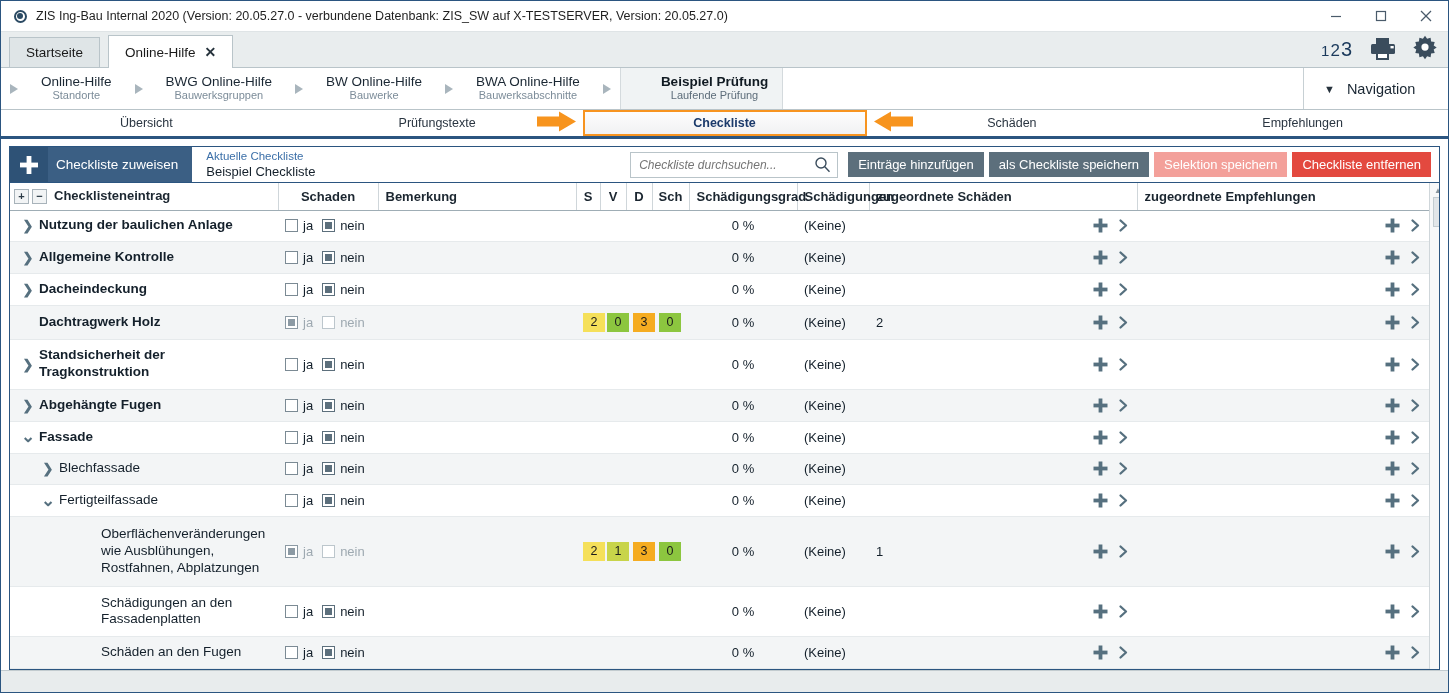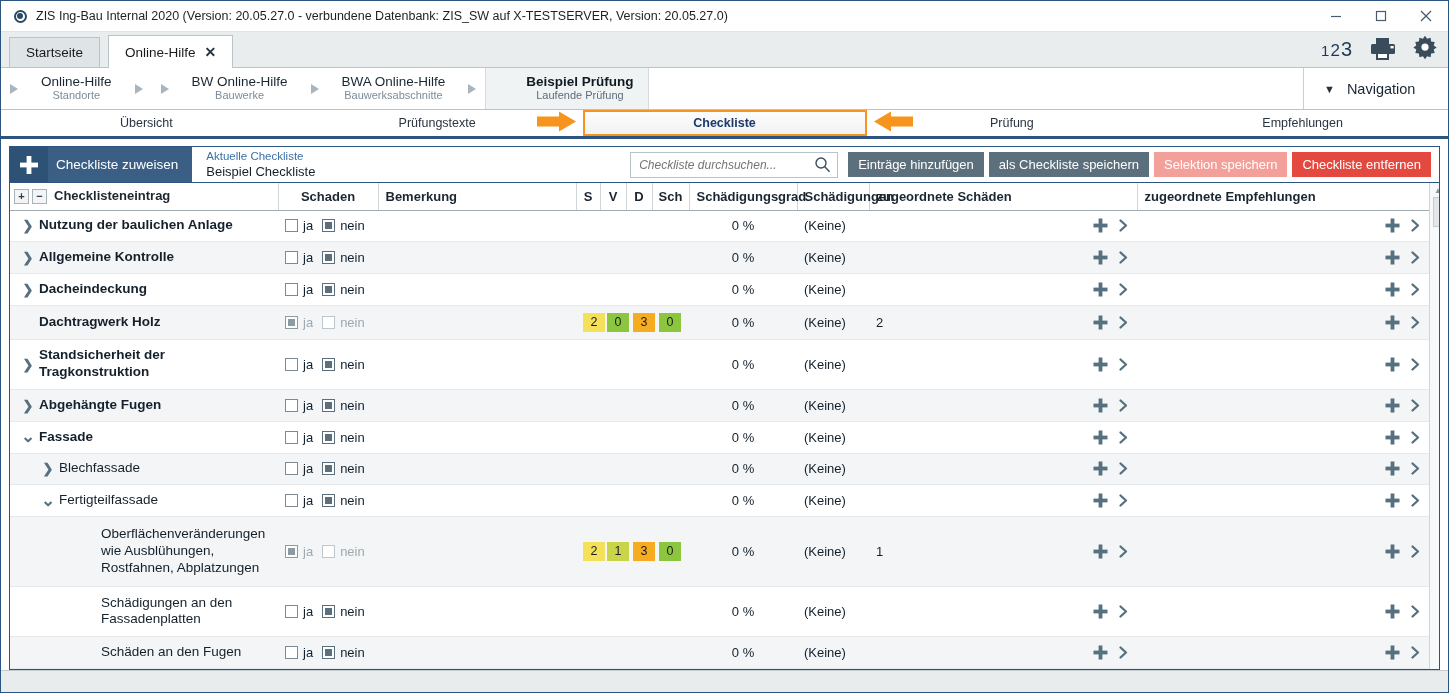--- a/index.html
+++ b/index.html
@@ -388,20 +388,24 @@
       <div class="crumb">
         <span class="c-main">Online-Hilfe</span>
         <span class="c-sub">Standorte</span>
       </div>
 
       <div class="crumb-arrow">
         <svg width="12" height="14" viewBox="0 0 12 14" fill="#a9b5bd">
             <polygon points="2,2 10,7 2,12"></polygon>
           </svg>
       </div>
+      <div class="crumb">
+        <span class="c-main">BWG Online-Hilfe</span>
+        <span class="c-sub">Bauwerksgruppen</span>
+      </div>
 
       <div class="crumb-arrow">
         <svg width="12" height="14" viewBox="0 0 12 14" fill="#a9b5bd">
             <polygon points="2,2 10,7 2,12"></polygon>
           </svg>
       </div>
       <div class="crumb">
         <span class="c-main">BW Online-Hilfe</span>
         <span class="c-sub">Bauwerke</span>
       </div>
@@ -447,21 +451,21 @@
     </div>
     <div class="sec active">
       <span>Checkliste</span>
     </div>
     <div class="sec">
       <span class="arrow-ann arrow-right-ann">
         <svg width="40" height="22" viewBox="0 0 40 22" fill="#f7941e">
           <path d="M40,6 L18,6 L18,1 L1,11 L18,21 L18,16 L40,16 Z"></path>
         </svg>
       </span>
-      <span>Prüfung</span>
+      <span>Schäden</span>
     </div>
     <div class="sec">
       <span>Empfehlungen</span>
     </div>
   </div>
 
   <div class="content">
 
     <div class="toolbar">
       <div class="assign-btn">

